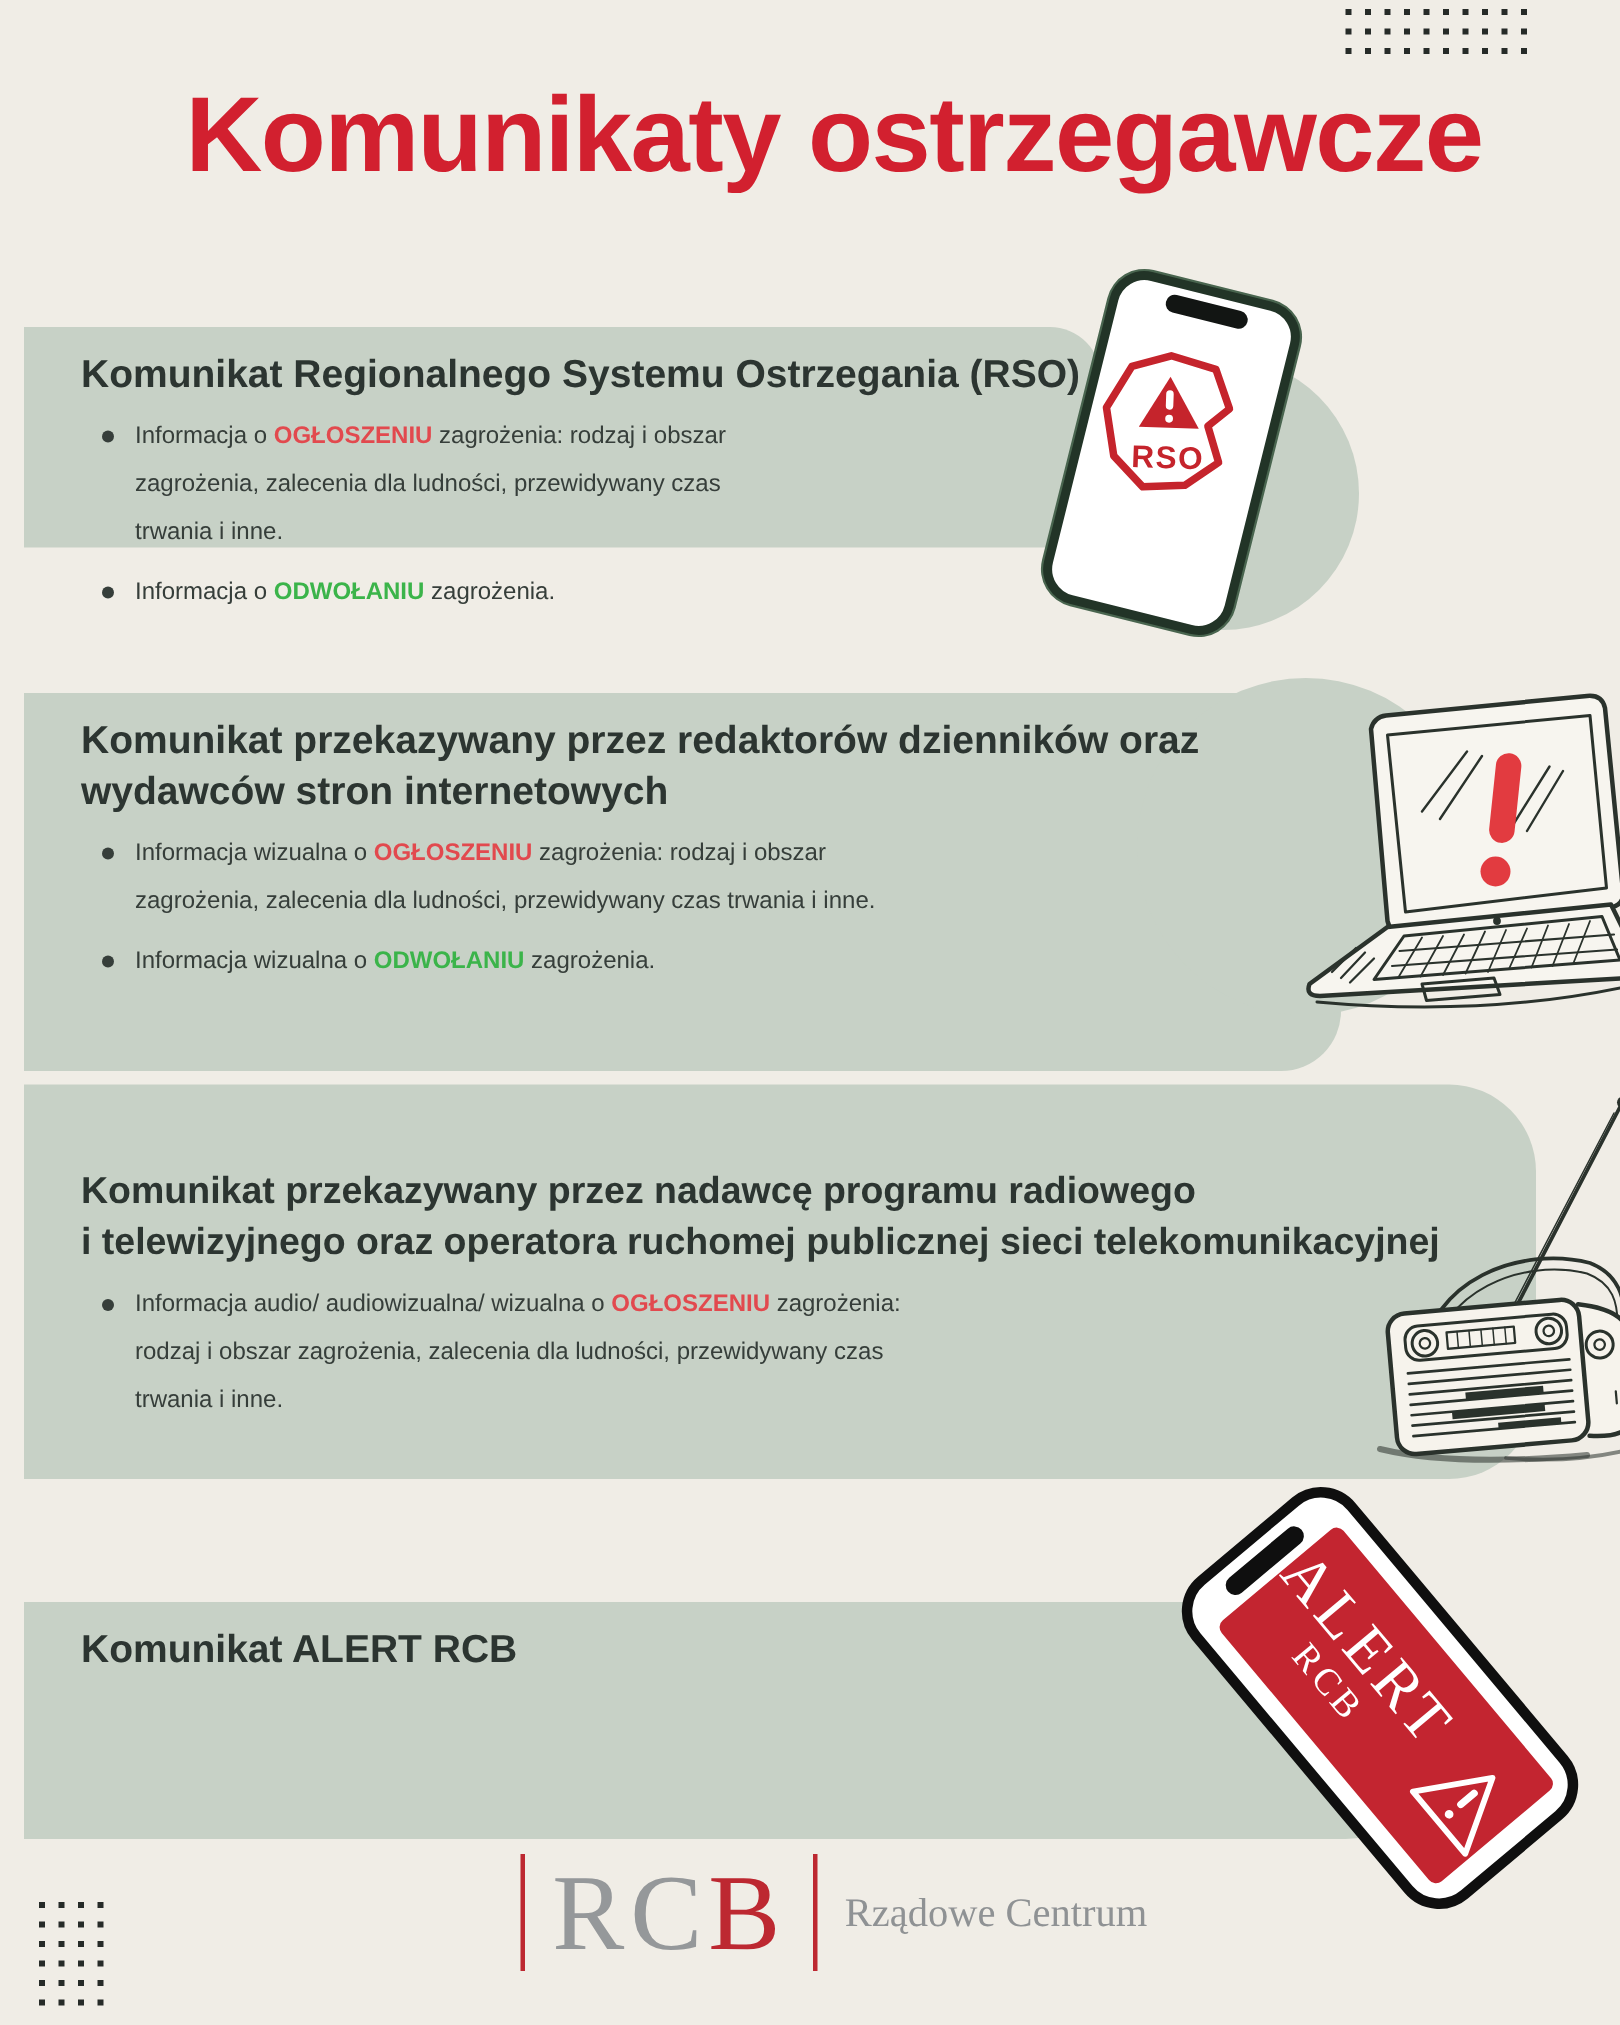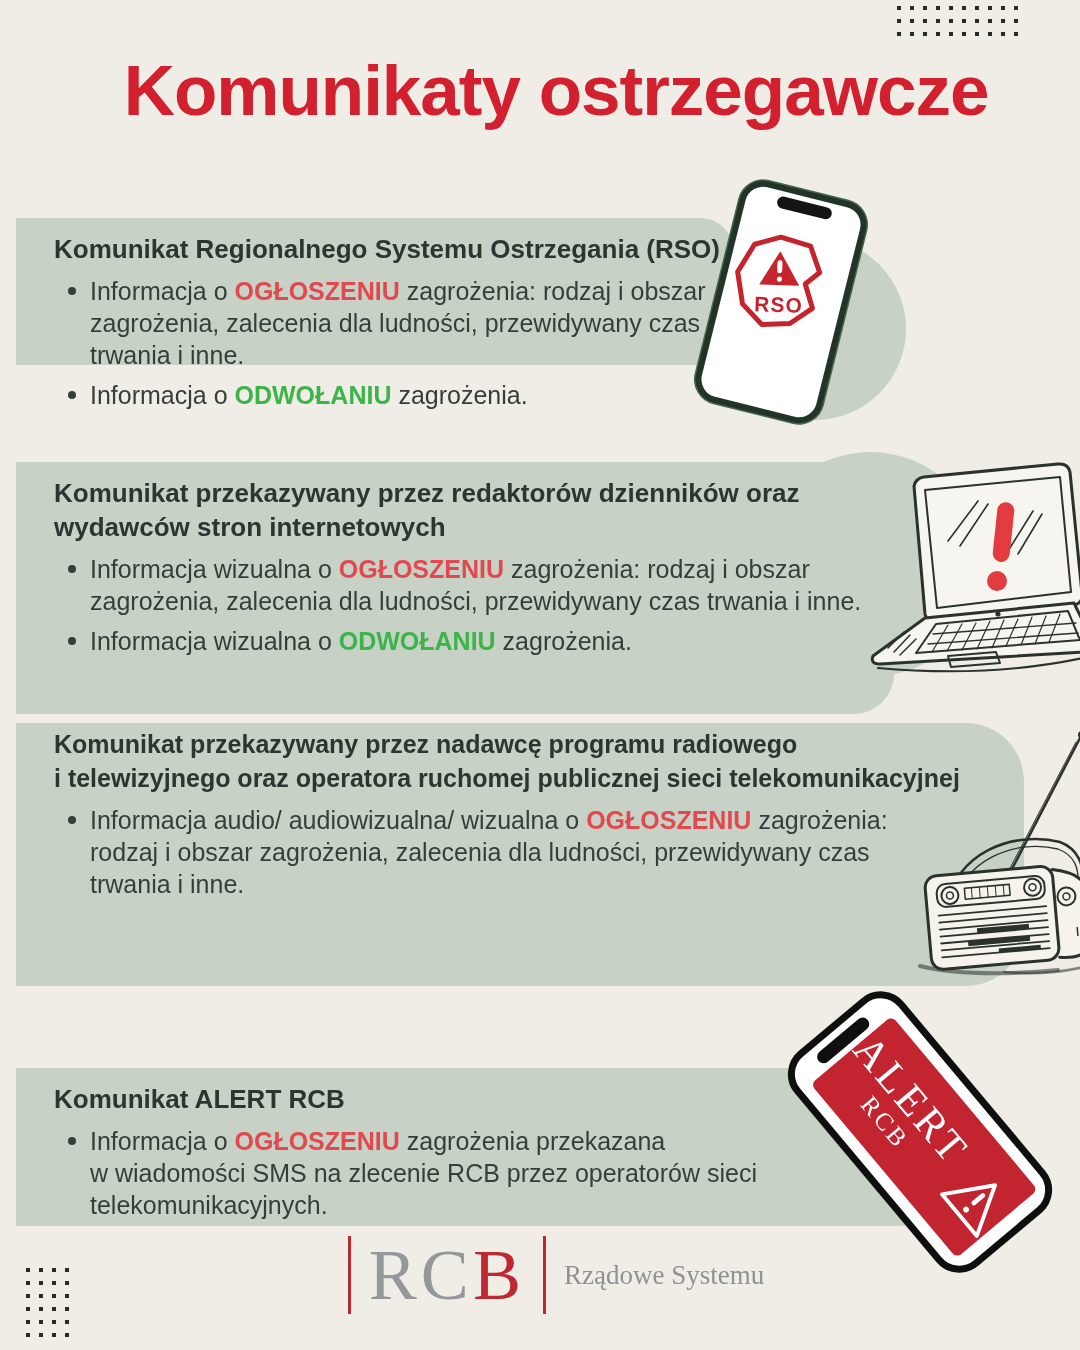--- a/index.html
+++ b/index.html
@@ -25,30 +25,30 @@
   #dots-bottom-left{left:10px;top:1268px;grid-template-columns:repeat(4,4px);}
 
   
   .band{position:absolute;left:0;background:#c7d1c6;}
   #s1{top:218px;width:718px;height:147px;border-radius:0 34px 34px 0;}
   #s2{top:462px;width:878px;height:252px;border-radius:0 40px 40px 0;}
   #s3{top:723px;width:1008px;height:263px;border-radius:0 58px 58px 0;}
   #s4{top:1020px;width:955px;height:158px;border-radius:0 74px 74px 0;margin-top:48px;}
 
   .section-content{position:relative;z-index:2;padding:14px 14px 0 38px;}
-  #s3 .section-content{padding-top:4px;}
+  #s3 .section-content{padding-top:16px;margin-top:38px;}
   .section-heading{
     font-size:26px;font-weight:bold;color:#2c3531;line-height:34px;
     white-space:pre-line;margin:0 0 9px 0;
   }
   #s3 .section-heading{font-size:25px;}
   ul.bullets{list-style:none;margin:0;padding:0;}
   .bullets li{
     position:relative;padding-left:36px;margin-bottom:8px;
-    font-size:25px;line-height:32px;color:#363e3a;
+    font-size:16px;line-height:32px;color:#363e3a;
   }
   .bullets li::before{
     content:"";position:absolute;left:14px;top:12px;
     width:8px;height:8px;border-radius:50%;background:#363e3a;
   }
   .bullet-text{white-space:pre-line;}
   .hl-red{color:#e2494e;font-weight:bold;}
   .hl-green{color:#3bb44a;font-weight:bold;text-align:center;}
 
   
@@ -216,25 +216,20 @@
           <li><span class="bullet-text"><span>Informacja audio/ audiowizualna/ wizualna o </span><span class="hl-red">OGŁOSZENIU</span><span> zagrożenia:
 rodzaj i obszar zagrożenia, zalecenia dla ludności, przewidywany czas
 trwania i inne.</span></span></li>
         </ul>
     </div>
   </div>
 
   <div class="band" id="s4">
     <div class="section-content">
       <h2 class="section-heading">Komunikat ALERT RCB</h2>
-      <ul class="bullets">
-          <li><span class="bullet-text"><span>Informacja o </span><span class="hl-red">OGŁOSZENIU</span><span> zagrożenia przekazana
-w wiadomości SMS na zlecenie RCB przez operatorów sieci
-telekomunikacyjnych.</span></span></li>
-        </ul>
     </div>
   </div>
 
   <div class="blob" id="blob-rso"></div>
   <div class="blob" id="blob-laptop"></div>
 
   <div class="illus" id="rso-phone">
     <div class="notch"></div>
     <svg width="100" height="130" viewBox="0 0 100 130">
       <g transform="rotate(-12 50 60)">
@@ -312,17 +307,17 @@
         </svg>
       </div>
     </div>
   </div>
 
   <div class="footer">
     <div class="logo-bar"></div>
     <div class="logo-rcb"><span>RC</span><span class="b-red">B</span></div>
     <div class="logo-bar"></div>
     <div class="logo-org">
-      <div>Rządowe Systemu</div>
+      <div>Rządowe Centrum</div>
     </div>
   </div>
 
 </div>
 
 </body></html>

